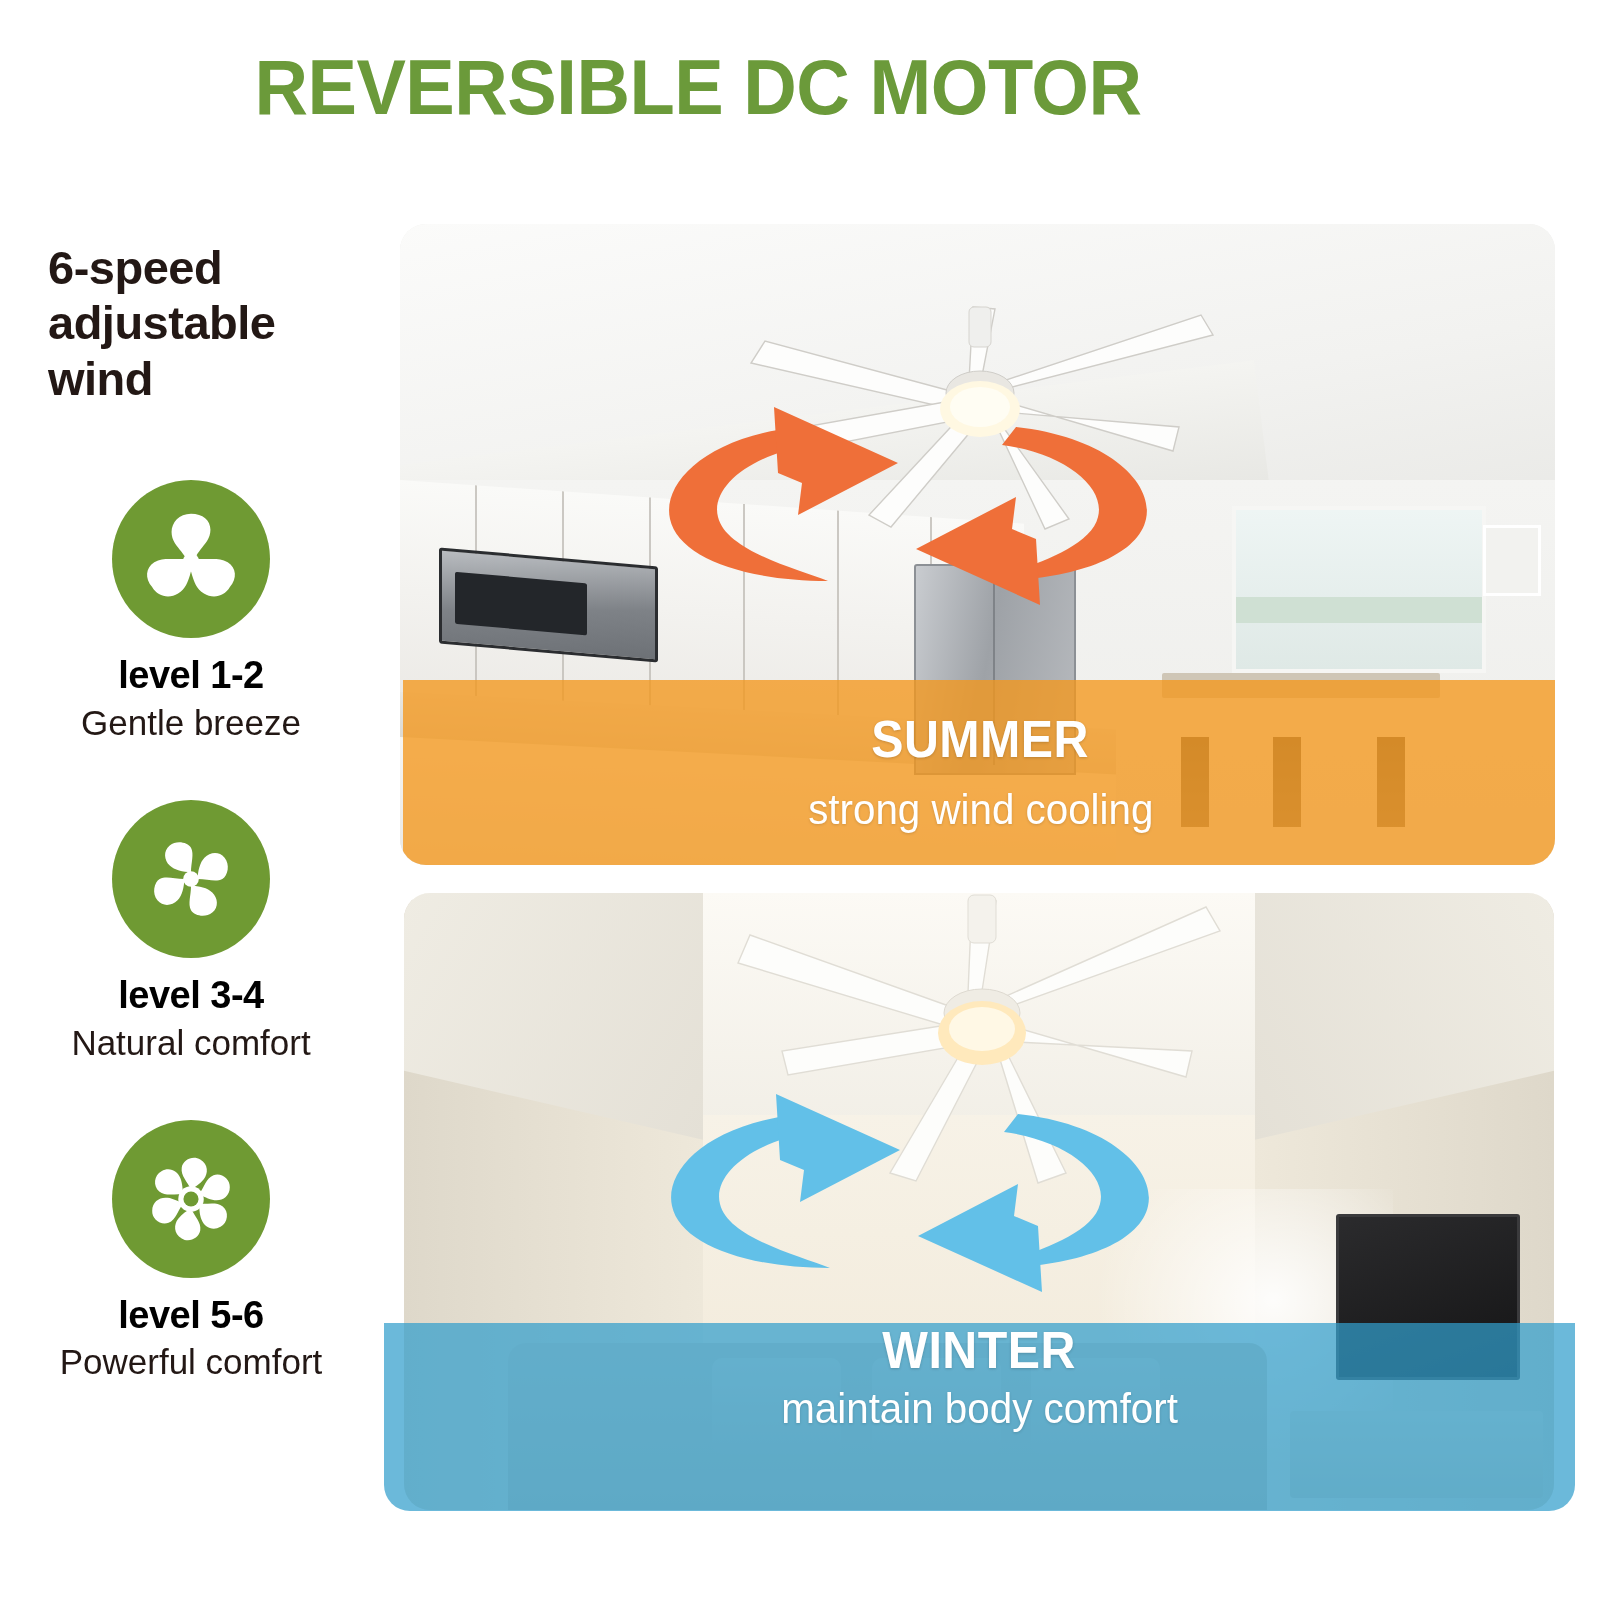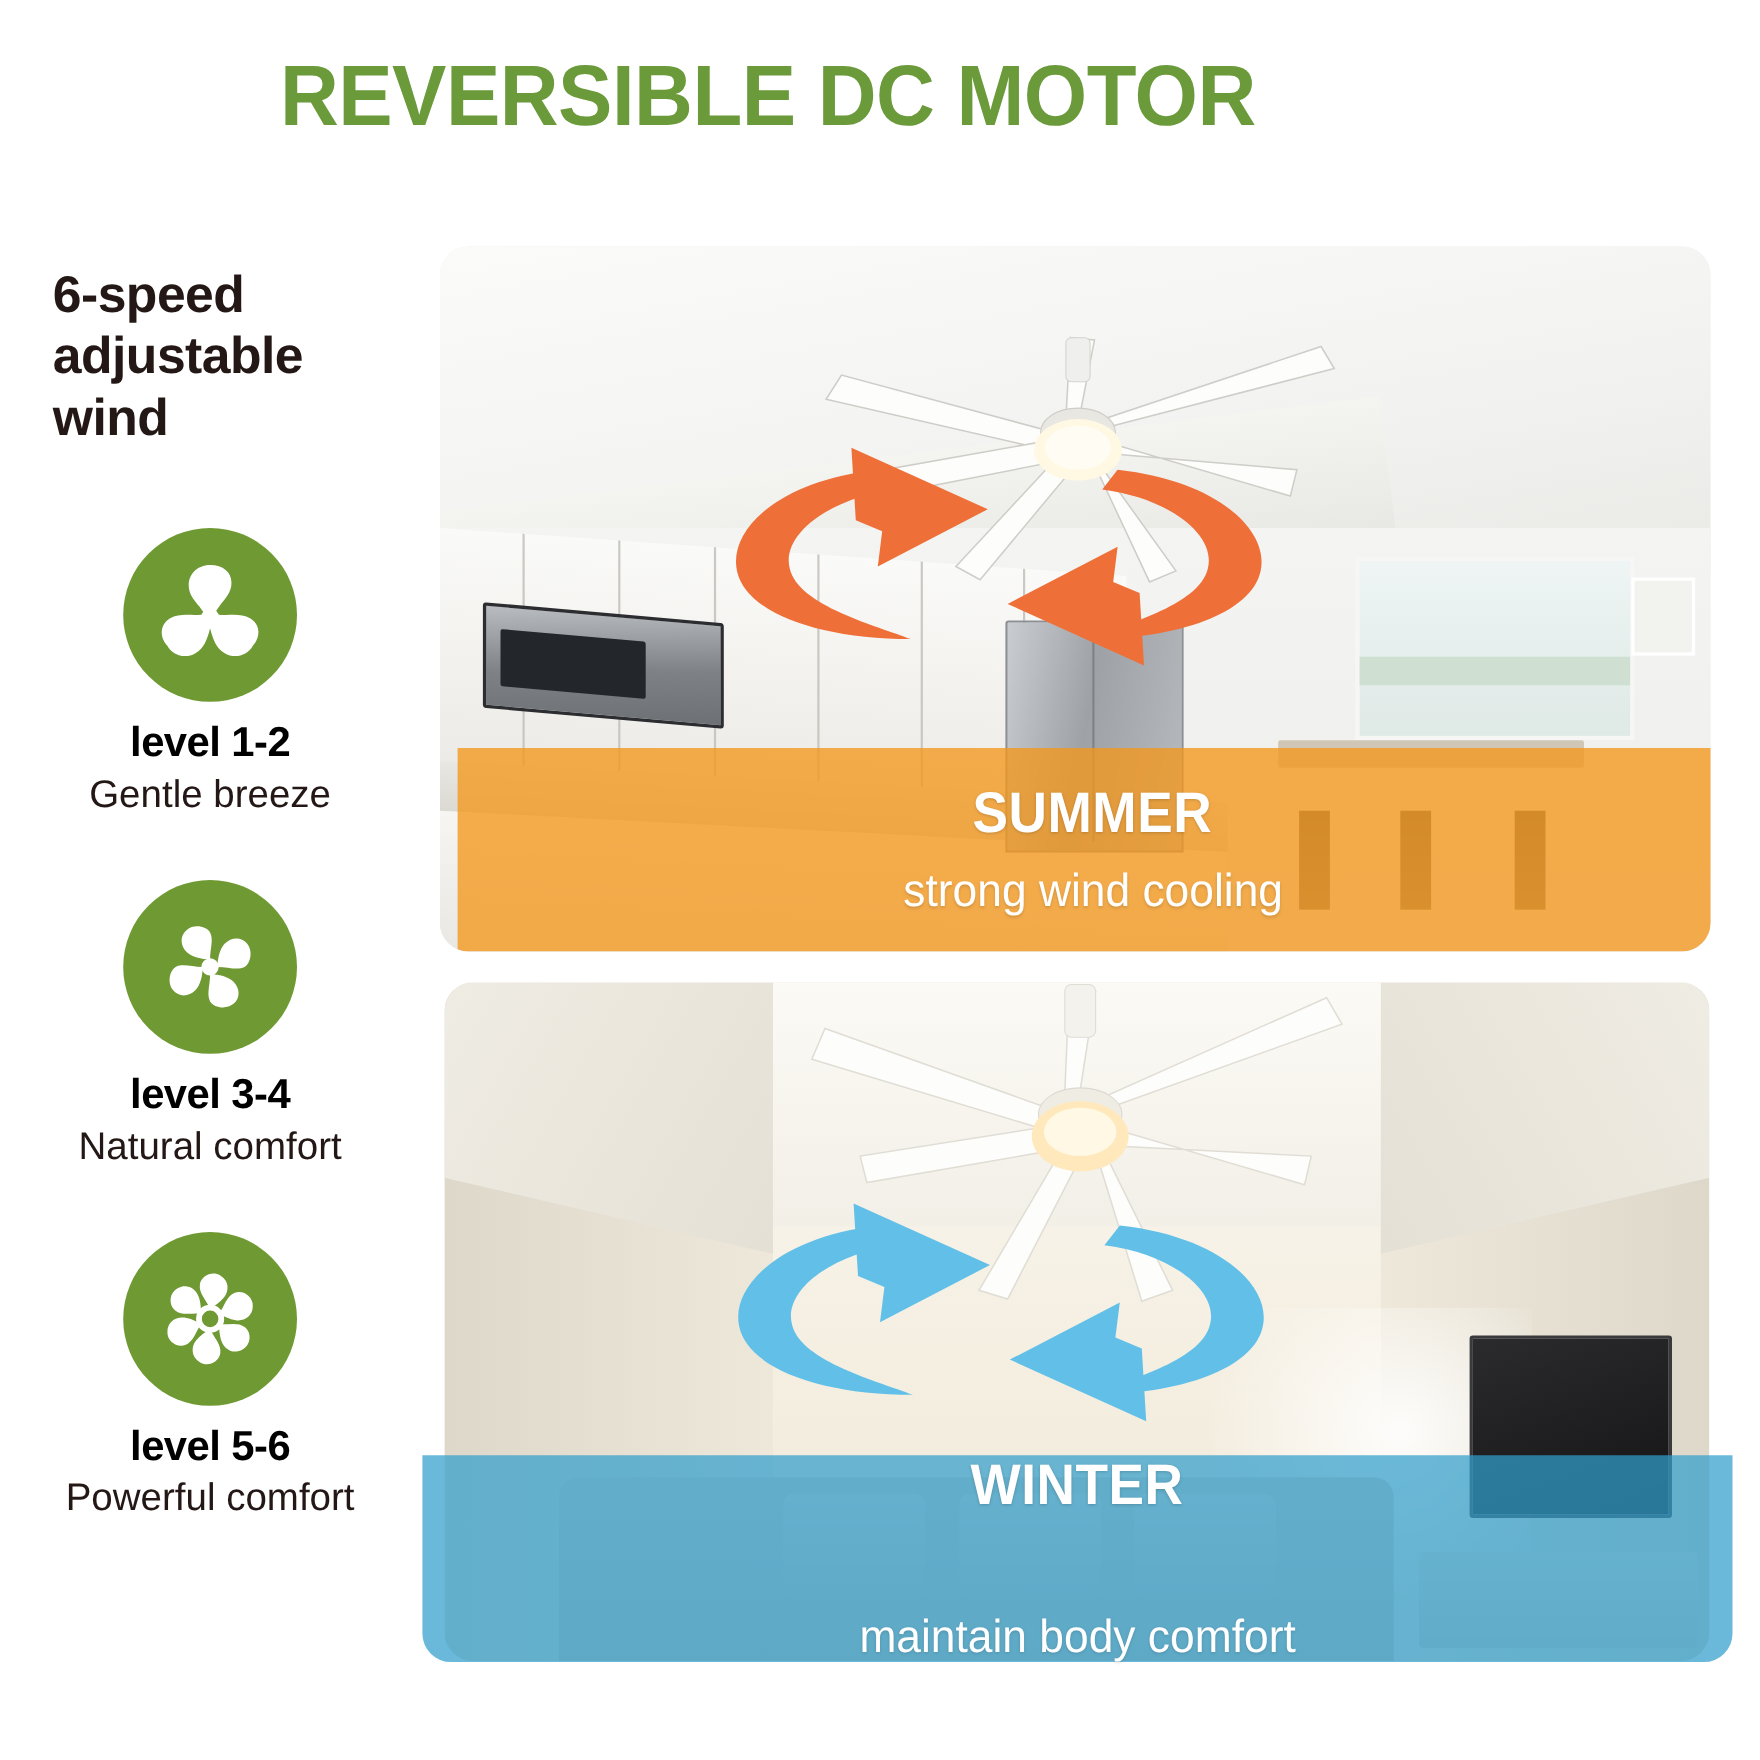--- a/index.html
+++ b/index.html
@@ -197,34 +197,34 @@
   
   .fan { position: absolute; }
   .fan svg { display: block; overflow: visible; }
 
   
   .swirl { position: absolute; }
   .swirl svg { display: block; overflow: visible; }
 
   
   .banner {
-    position: absolute; left: 16px; width: 100%;
+    position: absolute; left: 3px; width: 100%;
     display: flex; flex-direction: column;
     align-items: center; justify-content: center;
     text-align: center;
     gap: 13px;
   }
   #summer-banner { bottom: 0; height: 185px; background: rgba(243,151,28,0.78); }
   .banner-over-winter {
     position: absolute; left: 384px; top: 1323px;
     width: 1191px; height: 188px;
     background: rgba(50,158,204,0.72);
     border-radius: 0 0 26px 26px;
     display: flex; flex-direction: column;
-    align-items: center; justify-content: space-between; text-align: center;
+    align-items: center; justify-content: flex-start; text-align: center;
   }
   .banner-title {
     font-size: 52px; font-weight: 700; color: #ffffff;
     line-height: 1.05; letter-spacing: 0.5px;
     text-shadow: 0 1px 3px rgba(0,0,0,0.18);
     transform: scaleX(0.93);
   }
   .banner-sub {
     font-size: 42px; font-weight: 400; color: #ffffff;
     line-height: 1.1; margin-top: 8px;

